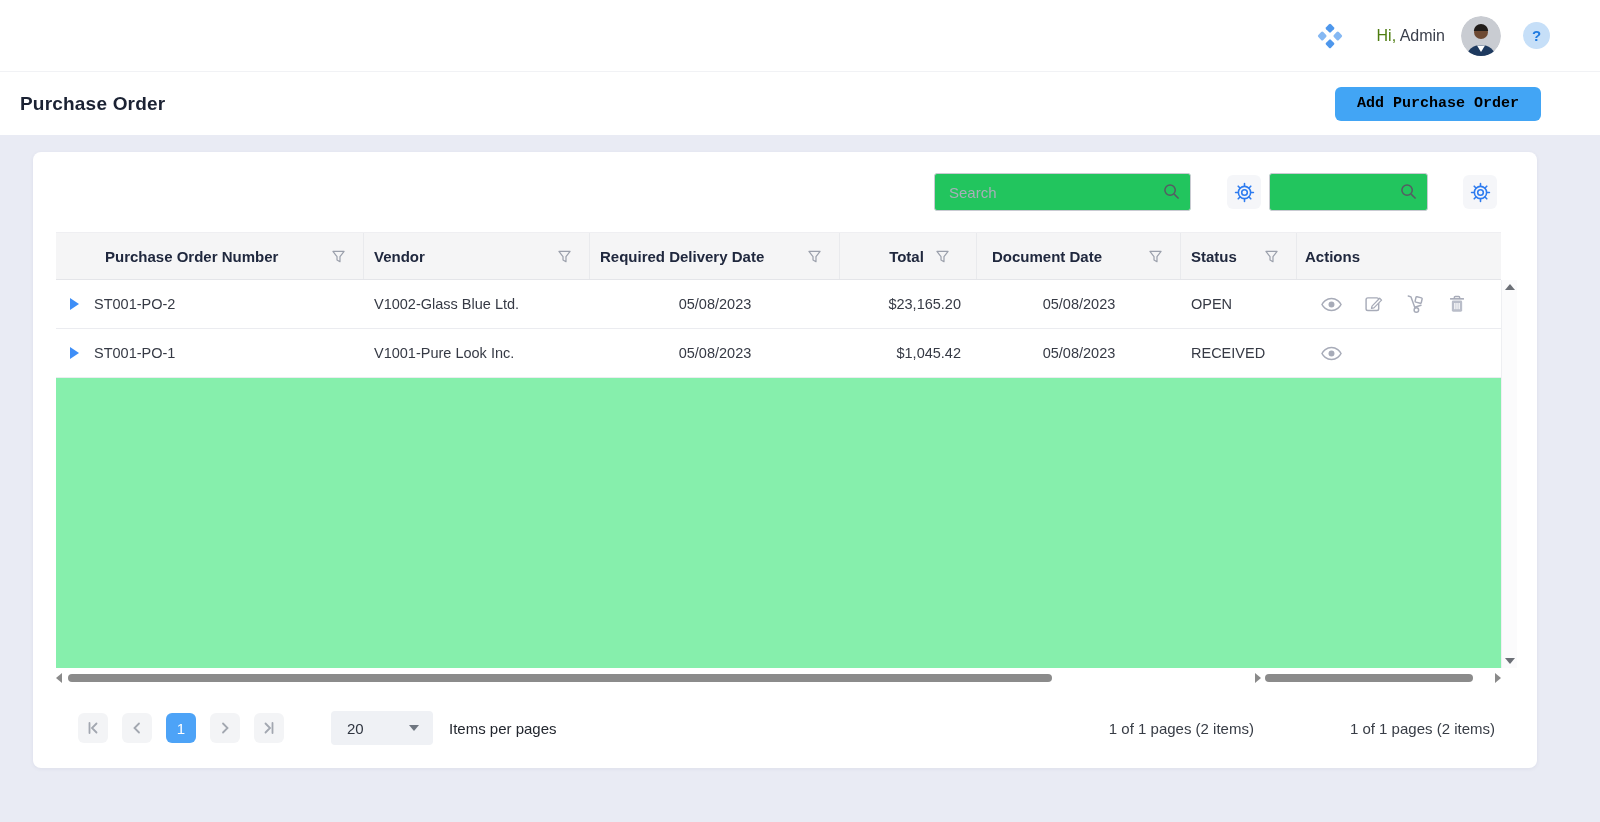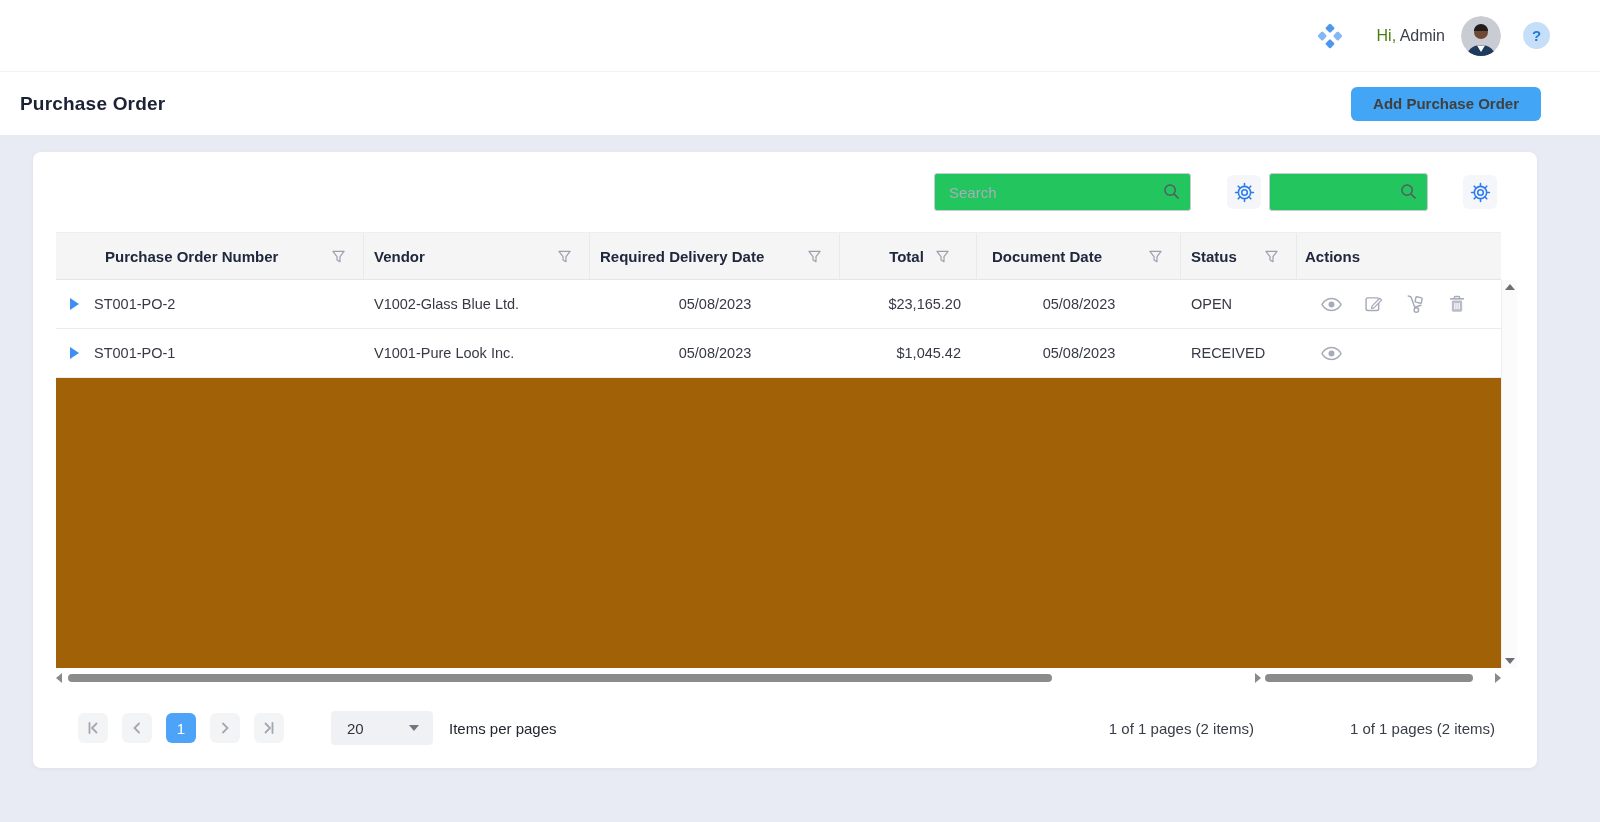--- a/index.html
+++ b/index.html
@@ -27,23 +27,23 @@
     display:flex; align-items:center; justify-content:center; cursor:pointer;
   }
   
   .page-header {
     height:63px; background:#fff;
     display:flex; align-items:center; justify-content:space-between;
     padding:0 59px 0 20px;
   }
   .page-title { font-size:19px; font-weight:600; color:#1B2233; letter-spacing:.2px; }
   .add-btn {
-    background:#42A5F5; color:#404040; border:none; border-radius:6px;
+    background:#42A5F5; color:#000000; border:none; border-radius:6px;
     height:34px; padding:0 22px; font-size:15px; font-weight:600;
-    font-family:Liberation Sans, sans-serif; cursor:pointer;
+    font-family:Liberation Mono, monospace; cursor:pointer;
   }
   
   .card {
     margin:17px 63px 0 33px; height:616px; background:#fff; border-radius:8px;
     box-shadow:0 1px 4px rgba(30,40,90,.06); position:relative;
   }
   
   .card-toolbar {
     padding:21px 40px 0 0; display:flex; justify-content:flex-end; align-items:center;
   }
@@ -72,21 +72,21 @@
   }
   .hcell {
     display:flex; align-items:center; height:100%;
     border-right:1px solid #E9EAED; padding-right:18px;
   }
   .hcell:last-child { border-right:none; }
   .hcell.al-right { justify-content:center; }
   .hlabel { font-size:15px; font-weight:600; color:#20283E; white-space:nowrap; }
   .funnel { margin-left:auto; display:flex; cursor:pointer; }
   .funnel.inline { margin-left:12px; }
-  .g-body { height:388px; background:#a16207; }
+  .g-body { height:388px; background:#86efac; }
   .trow { display:flex; height:49px; border-bottom:1px solid #EBECF0; background:#fff; }
   .tcell {
     display:flex; align-items:center; font-size:14.5px; color:#363A45; white-space:nowrap;
   }
   .tcell.al-left   { padding-left:10px; }
   .tcell.al-center { justify-content:center; }
   .tcell.al-right  { justify-content:flex-end; padding-right:16px; }
   .cell-po { padding-left:14px; gap:15px; }
   .expand-arrow {
     width:0; height:0; display:inline-block;

